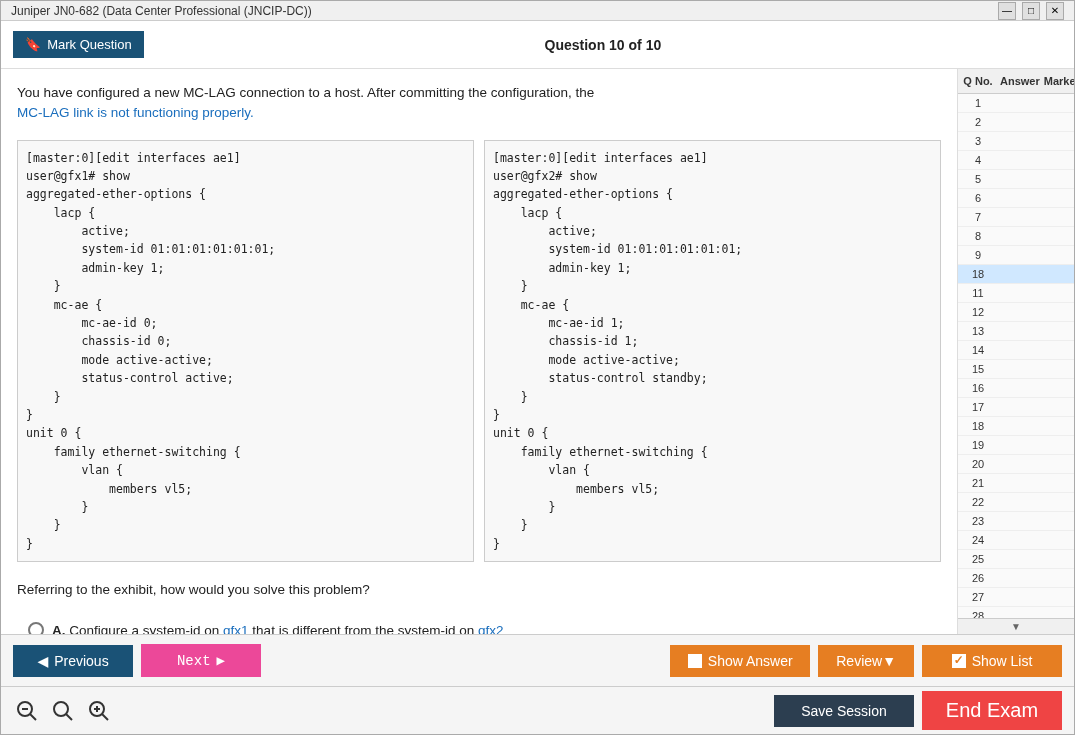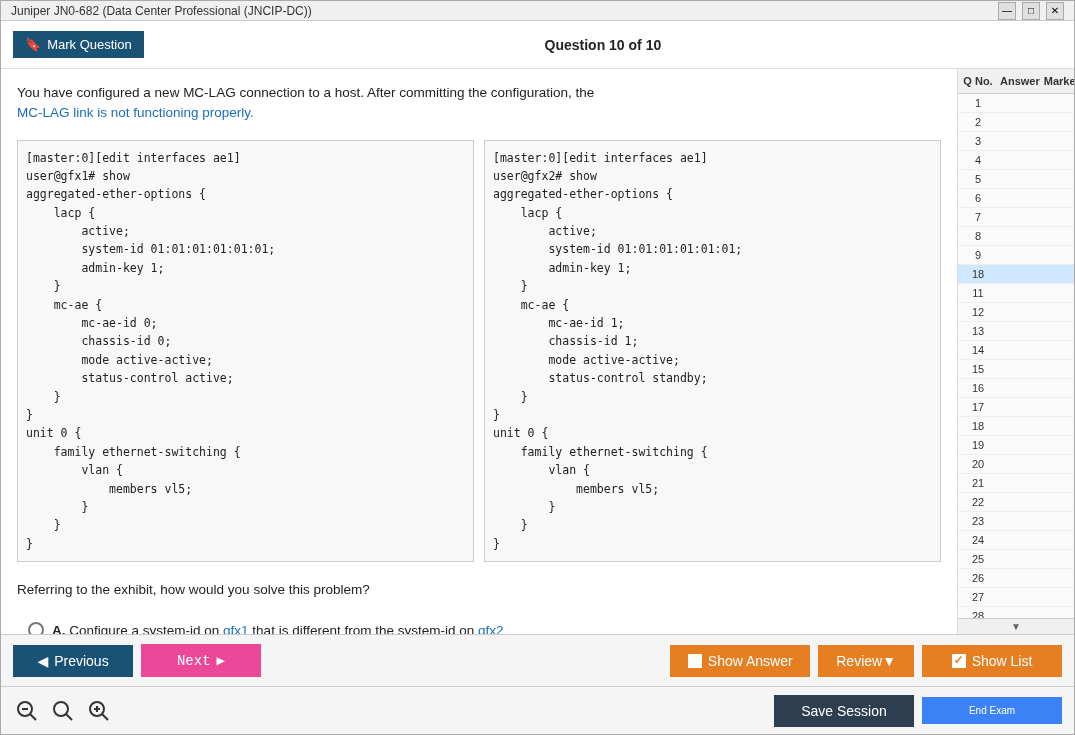--- a/index.html
+++ b/index.html
@@ -47,21 +47,21 @@
     .btn-nav-next { background: #ec4899; color: #fff; border: none; padding: 8px 18px; font-size: 14px; cursor: pointer; display: flex; align-items: center; gap: 6px; min-width: 120px; justify-content: center; font-family: Liberation Mono, monospace; }
     .spacer { flex: 1; }
     .btn-show-answer { background: #e67e22; color: #fff; border: none; padding: 8px 2px; font-size: 14px; cursor: pointer; display: flex; align-items: center; gap: 6px; min-width: 140px; justify-content: center; }
     .btn-review { background: #e67e22; color: #fff; border: none; padding: 8px 18px; font-size: 14px; cursor: pointer; min-width: 90px; justify-content: center; display: flex; align-items: center; }
     .btn-show-list { background: #e67e22; color: #fff; border: none; padding: 8px 18px; font-size: 14px; cursor: pointer; display: flex; align-items: center; gap: 6px; min-width: 140px; justify-content: center; }
 
     .bottom-buttons2 { background: #f5f5f5; border-top: 1px solid #ccc; padding: 8px 12px; display: flex; align-items: center; gap: 8px; height: 48px; }
     .zoom-group { display: flex; gap: 8px; align-items: center; }
     .zoom-btn { width: 28px; height: 28px; display: flex; align-items: center; justify-content: center; font-size: 18px; cursor: pointer; color: #333; }
     .btn-save-session { background: #2c3e50; color: #fff; border: none; padding: 8px 18px; font-size: 14px; cursor: pointer; min-width: 140px; margin-left: auto; }
-    .btn-end-exam { background: #3b82f6; color: #fff; border: none; padding: 8px 18px; font-size: 10px; cursor: pointer; min-width: 140px; }
+    .btn-end-exam { background: #ef4444; color: #fff; border: none; padding: 8px 18px; font-size: 20px; cursor: pointer; min-width: 140px; }
   </style>
 </head>
 <body>
 
 <div class="window">
 
   <div class="title-bar">
     <span class="title-bar-title">Juniper JN0-682 (Data Center Professional (JNCIP-DC))</span>
     <div class="title-bar-controls">
       <div class="title-bar-btn">—</div>

